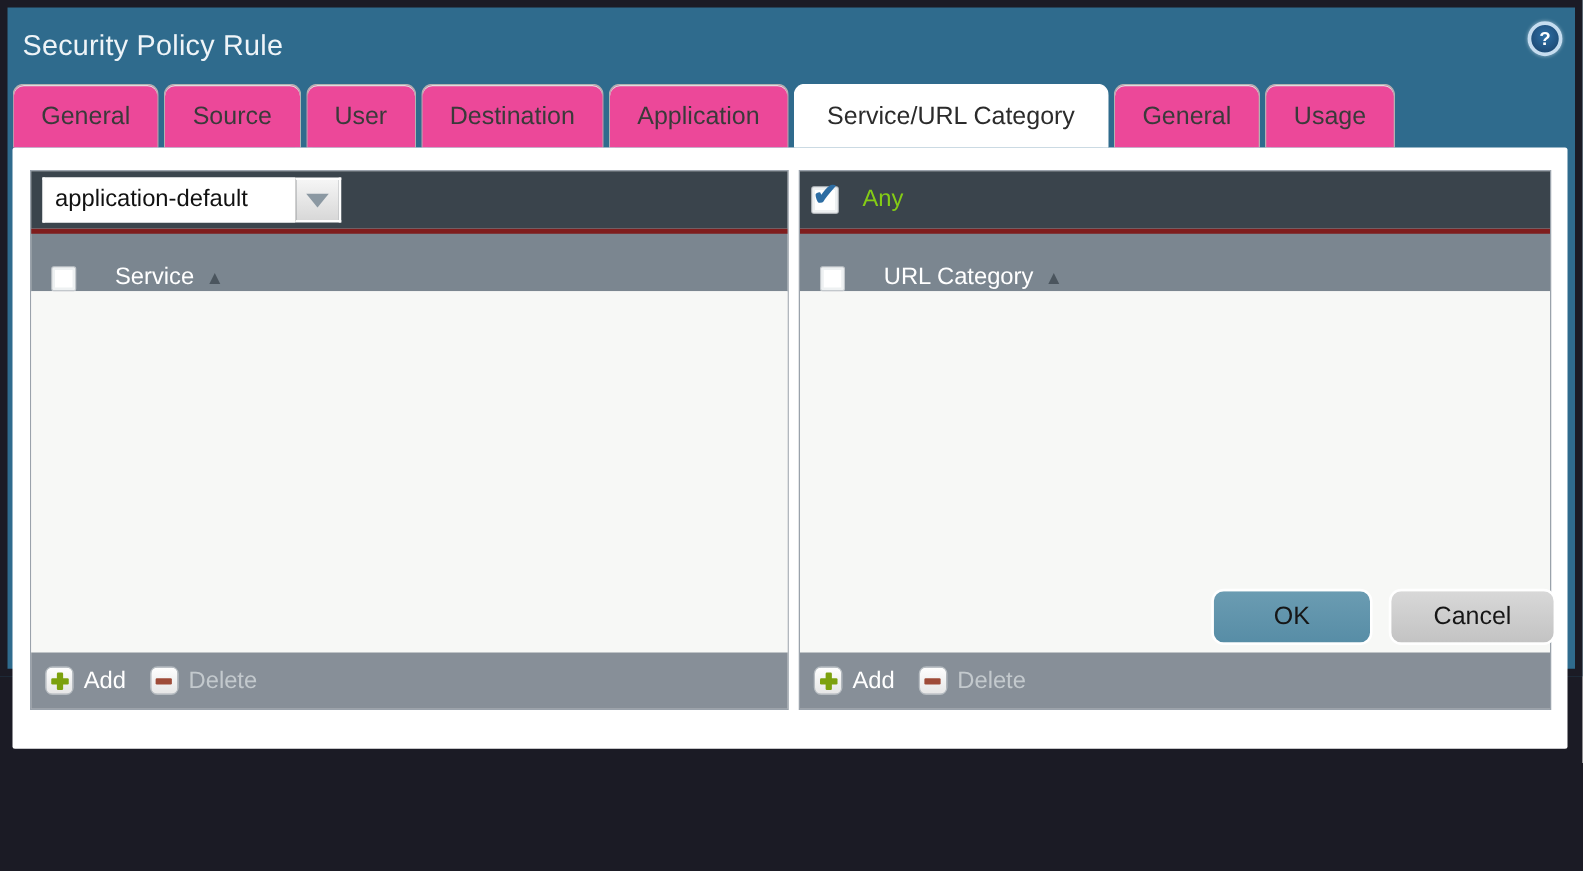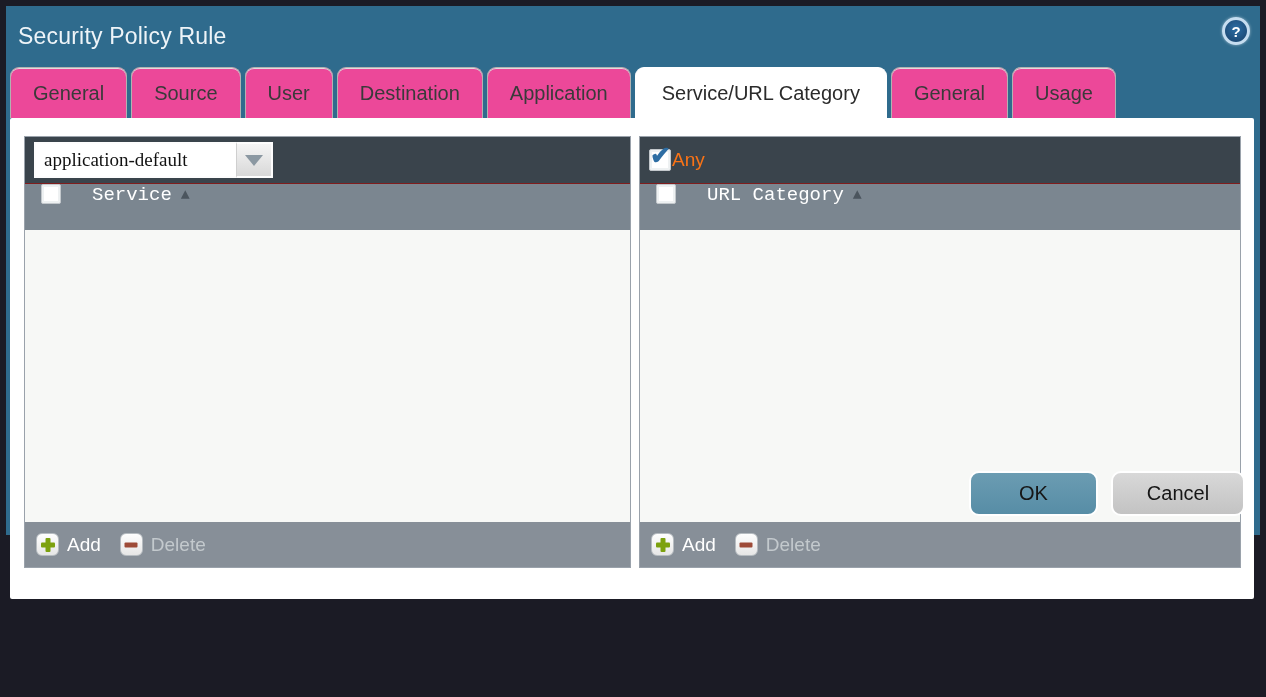--- a/index.html
+++ b/index.html
@@ -26,33 +26,33 @@
            box-sizing:border-box;padding:18px 13px 0 14px;display:flex;gap:8px;align-items:flex-start;}
   .panel{box-sizing:border-box;height:432px;border:1px solid #9aa2ab;display:flex;flex-direction:column;background:#f7f8f6;}
   .panel-left{width:607px;}
   .panel-right{flex:1;}
 
   .panel-toolbar{height:46px;flex:0 0 46px;background:#3a444c;display:flex;align-items:center;padding:0 9px;box-sizing:border-box;}
 
   
   .combobox{display:flex;height:36px;}
   .combo-input{width:202px;height:36px;box-sizing:border-box;border:2px solid #fdfdfd;border-right:none;
-               font-family:Liberation Serif, serif;font-size:19px;color:#111;padding:0 8px;outline:none;}
+               font-family:Liberation Sans, sans-serif;font-size:19px;color:#111;padding:0 8px;outline:none;}
   .combo-btn{width:37px;height:36px;box-sizing:border-box;background:linear-gradient(#f5f5f5,#d8d8d8);
              border:2px solid #fdfdfd;border-left:1px solid #cfcfcf;display:flex;align-items:center;justify-content:center;cursor:pointer;}
   .tri-down{width:0;height:0;border-left:9px solid transparent;border-right:9px solid transparent;border-top:11px solid #8b98a2;}
 
   
   .checkbox{width:20px;height:20px;background:#fff;border:1px solid #c3c8cc;border-radius:2px;box-sizing:border-box;
             box-shadow:inset 0 0 0 2px #eef1f2;position:relative;cursor:pointer;flex:0 0 auto;}
   .checkbox.big{width:22px;height:22px;}
   .checkbox.checked::after{content:"\2714";position:absolute;left:0px;top:-9px;font-size:25px;font-weight:bold;color:#2d6da3;}
 
   
-  .col-header{height:46px;flex:0 0 46px;background:#7b8690;border-top:1px solid #7f1d1d;display:flex;align-items:flex-start;color:#fff;font-size:19px;font-family:Liberation Mono, monospace;}
+  .col-header{height:46px;flex:0 0 46px;background:#7b8690;border-top:4px solid #7f1d1d;display:flex;align-items:flex-end;color:#fff;font-size:19px;}
   .col-check-cell{width:51px;display:flex;align-items:center;justify-content:center;}
   .col-divider{width:1px;background:#98a1aa;}
   .col-label-cell{display:flex;align-items:center;padding-left:15px;gap:9px;}
   .sort-arrow{color:#4b555e;font-size:15px;}
 
   .panel-body{flex:1;background:#f7f8f6;}
 
   
   .panel-footer{height:45px;flex:0 0 45px;background:#878f98;display:flex;align-items:center;padding:0 11px;gap:19px;}
   .footer-btn{display:flex;align-items:center;gap:8px;cursor:pointer;font-size:19px;color:#fff;}
@@ -121,21 +121,21 @@
         <div class="footer-btn disabled">
           <span class="mini-icon minus"></span>
           <span>Delete</span>
         </div>
       </div>
     </div>
 
     <div class="panel panel-right">
       <div class="panel-toolbar">
         <span class="checkbox big checked"></span>
-        <span style="color:#f97316;font-size:19px;margin-left:1px;">Any</span>
+        <span style="color:#84cc16;font-size:19px;margin-left:19px;">Any</span>
       </div>
       <div class="col-header">
         <div class="col-check-cell">
           <span class="checkbox"></span>
         </div>
         <div class="col-divider"></div>
         <div class="col-label-cell">
           <span>URL Category</span>
           <span class="sort-arrow">▲</span>
         </div>

